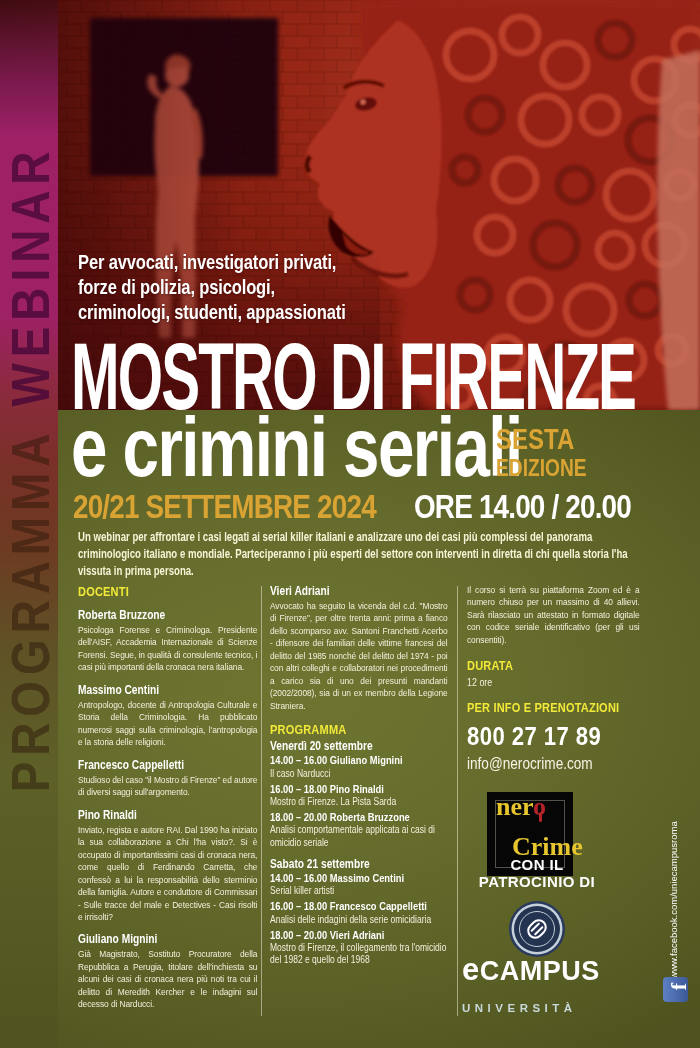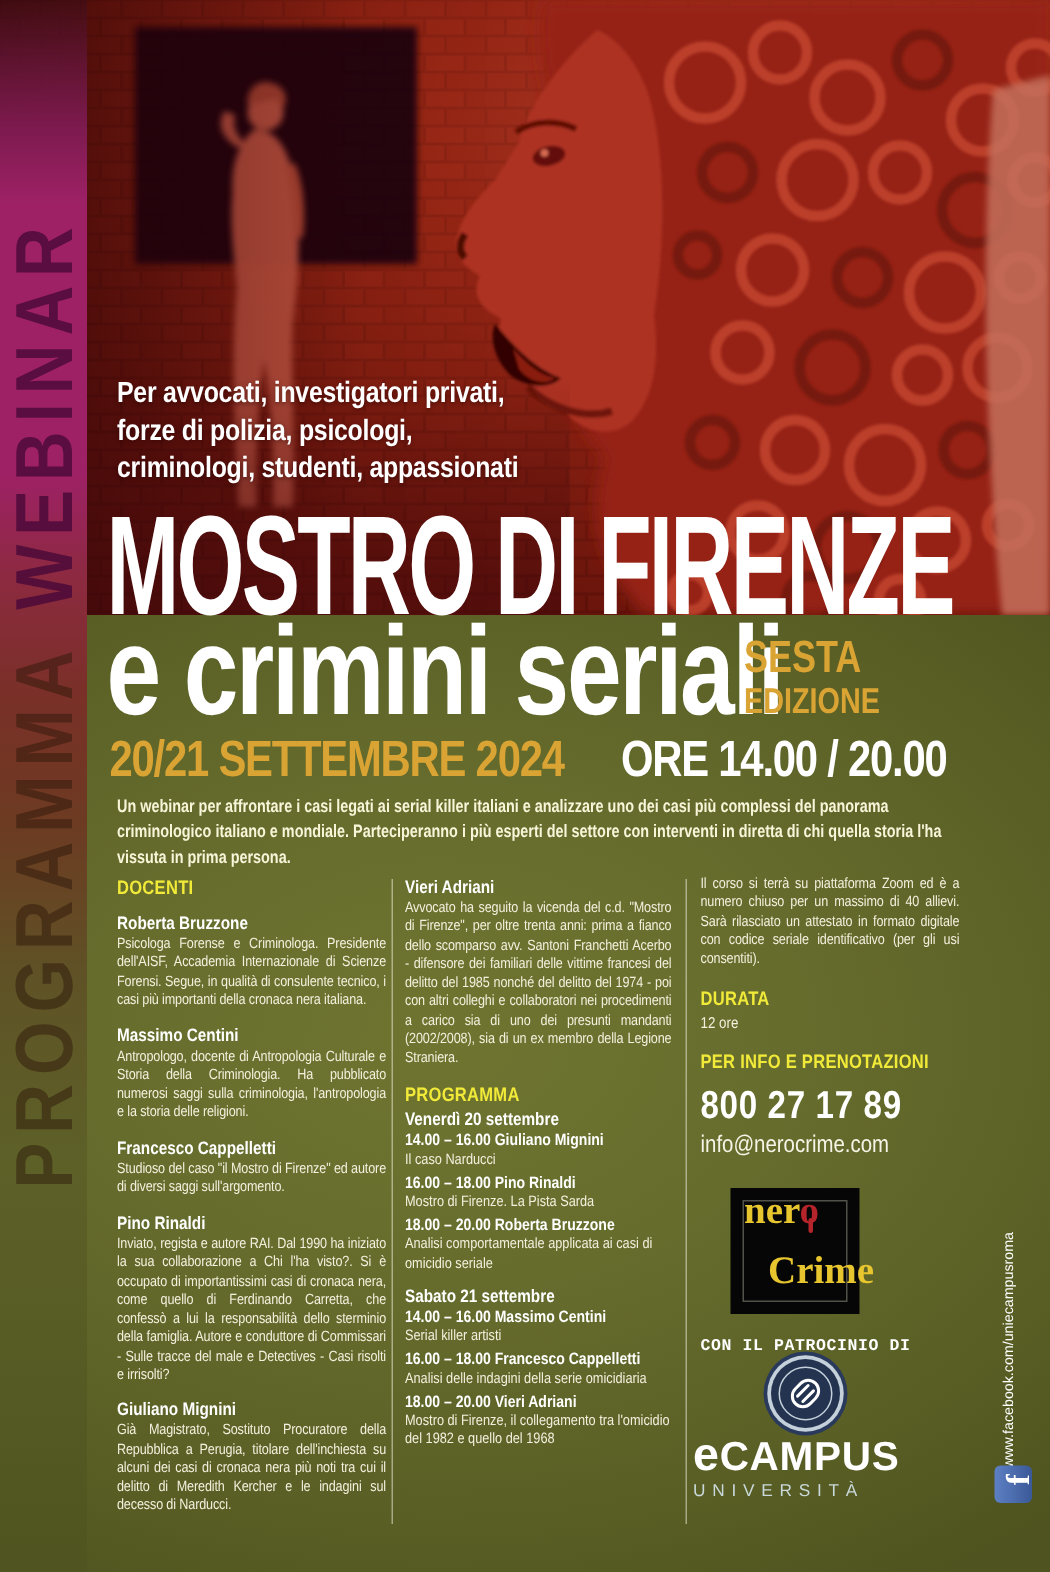--- a/index.html
+++ b/index.html
@@ -60,30 +60,30 @@
   .email{font-size:16px;margin-top:3px;color:#f6f4e6;}
   
   .nerocrime{position:absolute;left:487px;top:792px;width:86px;height:84px;background:#060606;z-index:6;}
   .nc-frame{position:absolute;left:8px;top:8px;right:8px;bottom:8px;border:1px solid #52524a;}
   .nc-l1{position:absolute;left:9px;top:0;font-family:"Liberation Serif",serif;font-weight:bold;
     font-size:26px;color:#e6c52e;letter-spacing:0;}
   .nc-o{color:#b5242a;position:relative;}
   .nc-o::after{content:"";position:absolute;left:6px;top:20px;width:3px;height:10px;background:#b5242a;border-radius:2px;}
   .nc-l2{position:absolute;left:25px;top:40px;font-family:Liberation Serif, serif;font-weight:bold;
     font-size:26px;color:#e6c52e;}
-  .patrocinio{position:absolute;left:462px;top:892px;width:150px;text-align:center;z-index:6;
-    font-size:11px;color:#fff;letter-spacing:.4px;font-weight:bold;font-family:Liberation Mono, monospace;}
+  .patrocinio{position:absolute;left:462px;top:856px;width:150px;text-align:center;z-index:6;
+    font-size:15px;color:#fff;letter-spacing:.4px;font-weight:bold;}
   .badge{position:absolute;left:514px;top:906px;width:46px;height:46px;border-radius:50%;z-index:6;
     background:#243350;box-shadow:0 0 0 2.5px #c4d0da,0 0 0 5px #2a3a5c;display:flex;align-items:center;justify-content:center;}
   .badge-inner{width:34px;height:34px;border-radius:50%;border:1.5px solid #c4d0da;background:#243350;
     display:flex;align-items:center;justify-content:center;}
   .ecampus{position:absolute;left:462px;top:954px;width:150px;text-align:left;color:#fff;z-index:6;line-height:1;}
   .ec-main{font-size:27px;font-weight:bold;letter-spacing:.5px;}
   .ec-e{font-size:31px;}
-  .ec-sub{font-size:11.5px;font-weight:normal;letter-spacing:4.5px;color:#c9d8da;margin-top:4px;}
+  .ec-sub{font-size:11.5px;font-weight:bold;letter-spacing:4.5px;color:#c9d8da;margin-top:18px;}
   
   .fb-url{position:absolute;left:673px;top:900px;z-index:6;white-space:nowrap;font-size:9.5px;color:#fff;
     transform:translate(-50%,-50%) rotate(-90deg);}
   .fb-icon{position:absolute;left:663px;top:977px;width:25px;height:25px;border-radius:4px;z-index:6;
     background:linear-gradient(180deg,#5d80c4,#3b5998);transform:rotate(-90deg);
     display:flex;align-items:flex-end;justify-content:center;overflow:hidden;}
   .fb-f{font-family:"Liberation Serif",serif;font-weight:bold;font-size:22px;color:#fff;line-height:.88;
     margin-right:-6px;}
 </style>
 </head>

